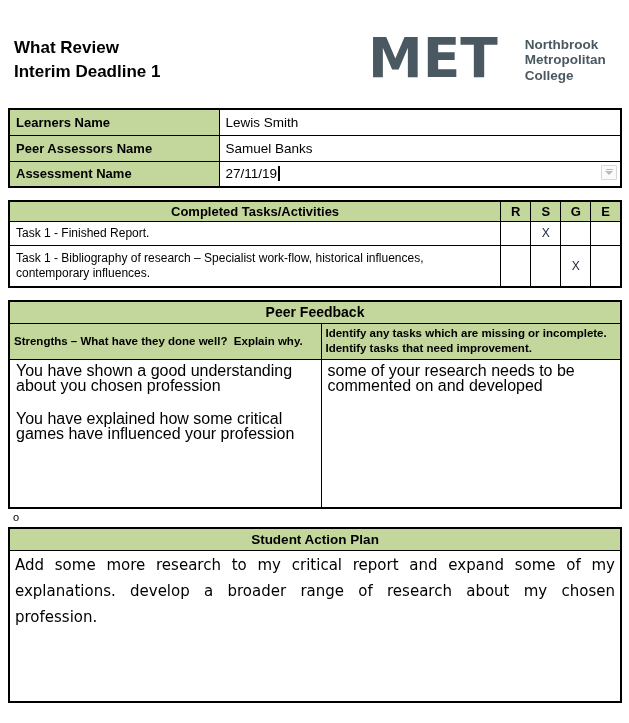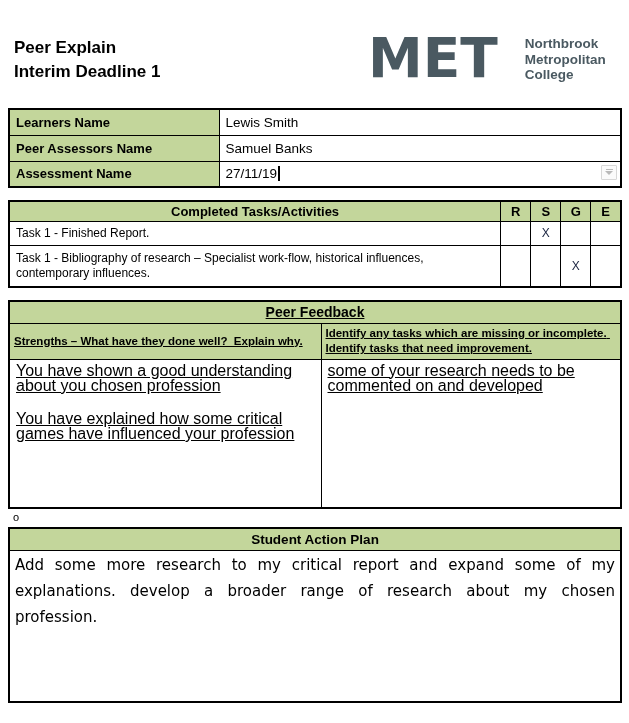--- a/index.html
+++ b/index.html
@@ -9,21 +9,21 @@
     background: #ffffff;
     font-family: "Liberation Sans", sans-serif;
     color: #000;
     position: relative;
     overflow: hidden;
   }
   .abs { position: absolute; }
 
   
   .doc-title { left: 14px; top: 36px; font-size: 17px; font-weight: bold; line-height: 24px; }
-  .logo { left: 368px; top: 33px; display: flex; align-items: flex-start; }
+  .logo { left: 368px; top: 33px; display: flex; align-items: flex-end; }
   .logo-acronym {
     font-family: "DejaVu Sans", sans-serif;
     font-weight: bold; font-size: 55px; line-height: 50px;
     color: var(--logo_slate, #4a5961); letter-spacing: 0px;
   }
   .logo-name {
     margin-left: 27px; margin-top: 3px;
     font-size: 13.5px; font-weight: 600; line-height: 15.5px;
     color: var(--logo_slate, #4a5961);
   }
@@ -54,39 +54,39 @@
 
   
   .t-tasks { left: 8px; top: 200px; }
   .t-tasks .hrow td { height: 20px; font-size: 13px; }
   .t-tasks .r1 td { height: 24px; }
   .t-tasks .r2 td { height: 42px; }
   .t-tasks .task { font-size: 12px; vertical-align: middle; line-height: 15px; }
   .t-tasks .mark { text-align: center; vertical-align: middle; font-size: 12px; color: #1a2440; }
 
   
-  .t-fb { left: 8px; top: 300px; text-decoration: underline; }
+  .t-fb { left: 8px; top: 300px; }
   .t-fb .hrow td { height: 22px; font-size: 14px; }
   .t-fb .shrow td { height: 36px; font-size: 11.5px; font-weight: bold; line-height: 15px; vertical-align: middle; padding: 0 4px; white-space: pre-wrap; }
   .t-fb .body td { height: 149px; vertical-align: top; font-size: 16px; line-height: 15.5px; padding-top: 3px; }
   .t-fb .body p { margin: 0 0 17px 0; }
   .t-fb .body p:last-child { margin-bottom: 0; }
 
   .stray { left: 13px; top: 511px; font-size: 11px; }
 
   
   .t-ap { left: 8px; top: 527px; }
   .t-ap .hrow td { height: 22px; font-size: 13.5px; }
   .t-ap .body td { height: 152px; vertical-align: top; font-family: "DejaVu Sans", sans-serif; font-size: 15px; line-height: 26px; text-align: justify; padding: 1px 5px; }
 </style>
 </head>
 <body>
 
 <div class="abs doc-title">
-  <div>Peer Explain</div>
+  <div>What Review</div>
   <div>Interim Deadline 1</div>
 </div>
 
 <div class="abs logo">
   <div class="logo-acronym">MET</div>
   <div class="logo-name">
     <div>Northbrook</div>
     <div>Metropolitan</div>
     <div>College</div>
   </div>

